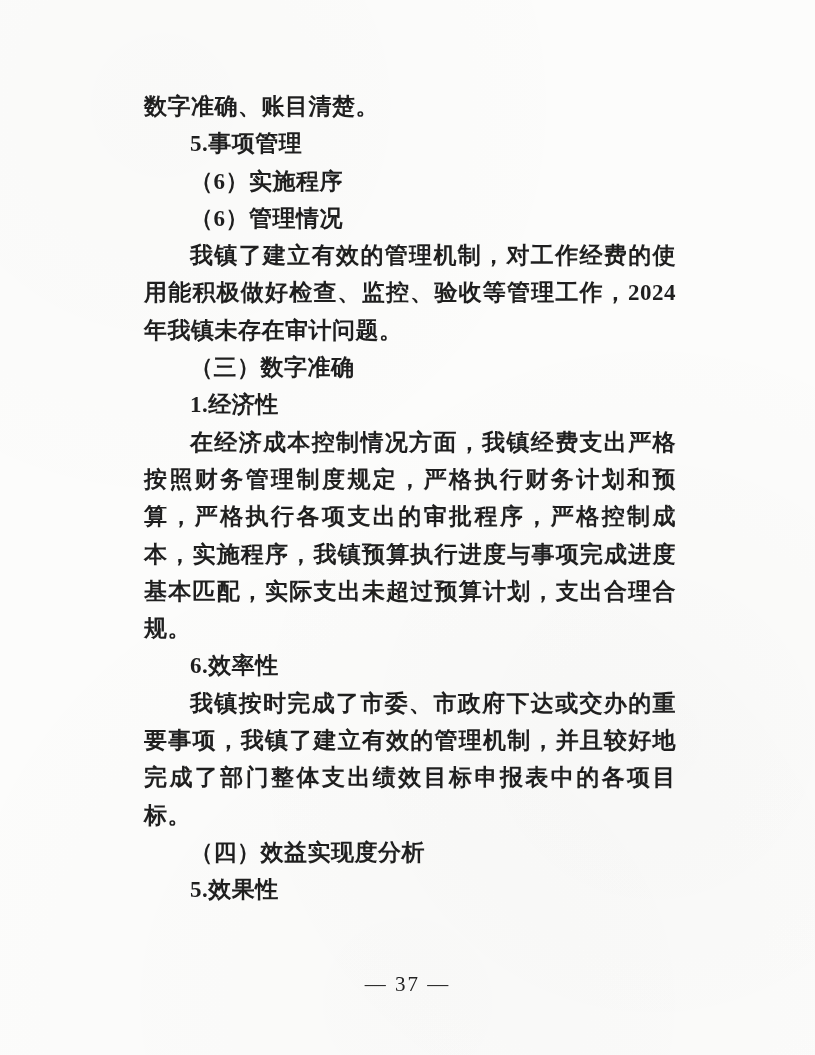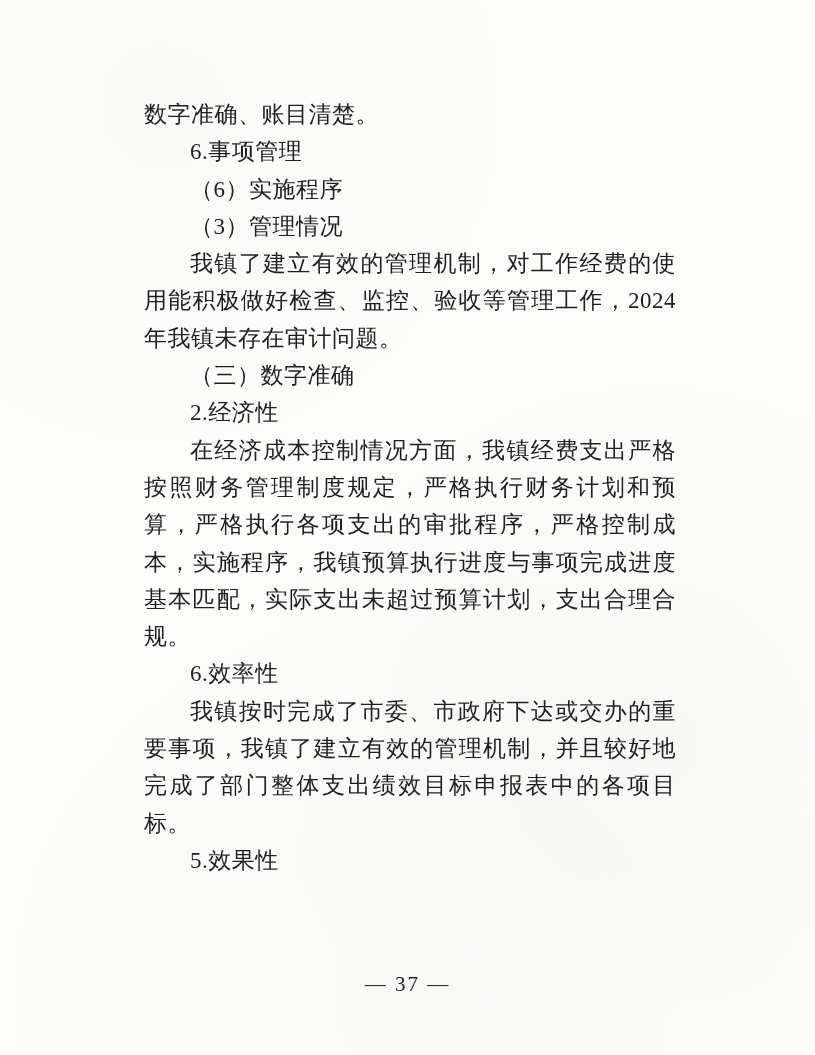--- a/index.html
+++ b/index.html
@@ -21,22 +21,23 @@
     inset: 0;
     background:
       radial-gradient(circle at 20% 10%, rgba(0,0,0,0.012), transparent 40%),
       radial-gradient(circle at 80% 70%, rgba(0,0,0,0.015), transparent 45%),
       radial-gradient(circle at 50% 95%, rgba(0,0,0,0.01), transparent 50%);
     pointer-events: none;
   }
   .text-block {
     position: absolute;
     left: 144px;
-    top: 96px;
+    top: 88px;
     width: 532px;
+    font-weight: bold;
   }
   .text-block p {
     margin: 0;
     font-size: 23px;
     line-height: 37.3px;
     text-align: justify;
     letter-spacing: 0.5px;
     word-break: break-all;
   }
   .text-block p.indent {
@@ -53,26 +54,27 @@
     color: #222;
   }
 </style>
 </head>
 <body>
 
 <div class="scan-layer"></div>
 
 <div class="text-block">
   <p>数字准确、账目清楚。</p>
-  <p class="indent">6.事项管理</p>
+  <p class="indent">5.事项管理</p>
   <p class="indent">（6）实施程序</p>
-  <p class="indent">（3）管理情况</p>
+  <p class="indent">（6）管理情况</p>
   <p class="indent">我镇了建立有效的管理机制，对工作经费的使用能积极做好检查、监控、验收等管理工作，2024 年我镇未存在审计问题。</p>
   <p class="indent">（三）数字准确</p>
-  <p class="indent">2.经济性</p>
+  <p class="indent">1.经济性</p>
   <p class="indent">在经济成本控制情况方面，我镇经费支出严格按照财务管理制度规定，严格执行财务计划和预算，严格执行各项支出的审批程序，严格控制成本，实施程序，我镇预算执行进度与事项完成进度基本匹配，实际支出未超过预算计划，支出合理合规。</p>
   <p class="indent">6.效率性</p>
   <p class="indent">我镇按时完成了市委、市政府下达或交办的重要事项，我镇了建立有效的管理机制，并且较好地完成了部门整体支出绩效目标申报表中的各项目标。</p>
+  <p class="indent">（四）效益实现度分析</p>
   <p class="indent">5.效果性</p>
 
 </div>
 
 <div class="page-footer">— 37 —</div>
 
 </body></html>

